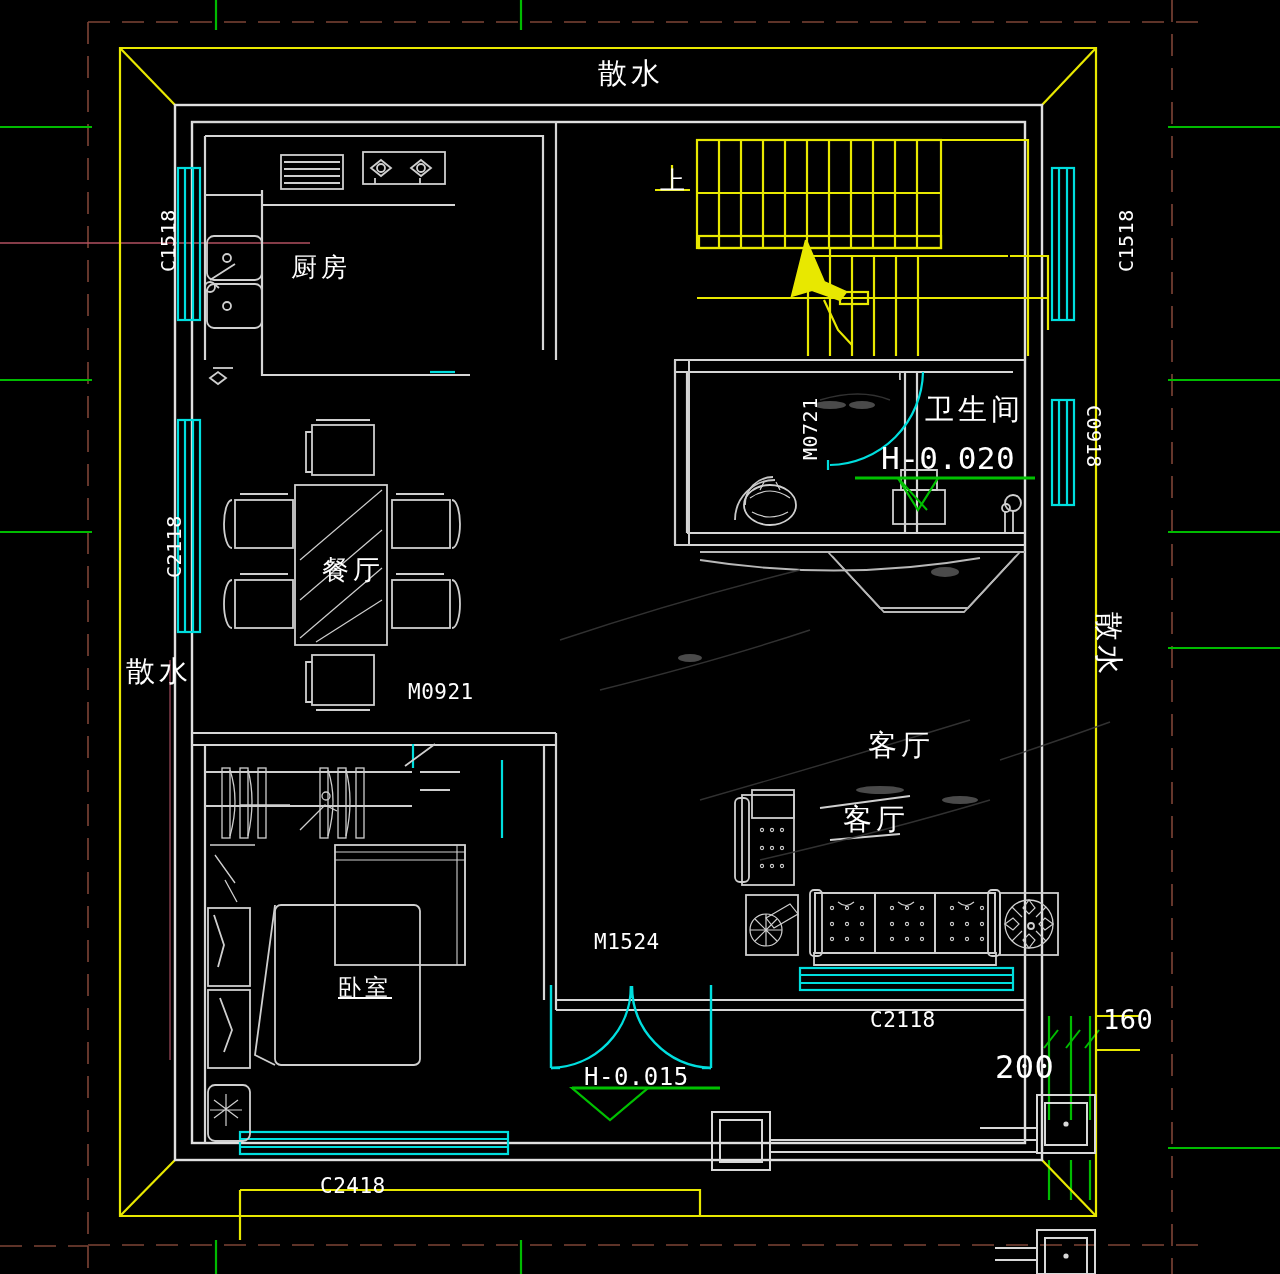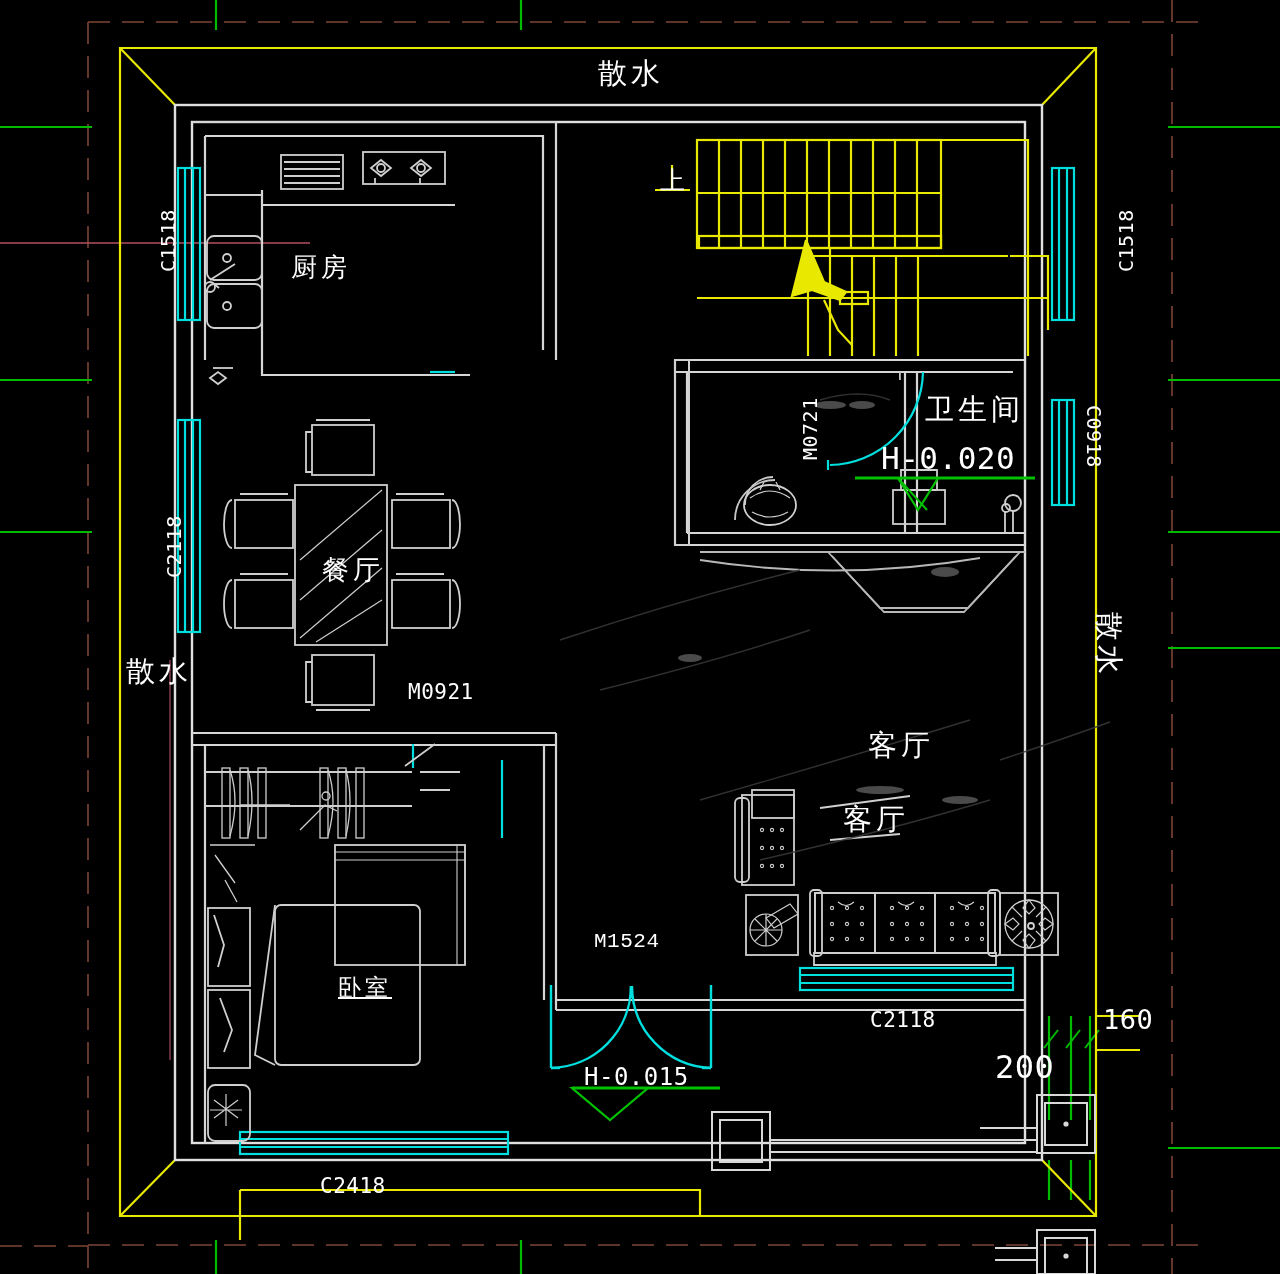--- a/index.html
+++ b/index.html
@@ -482,21 +482,21 @@
 <div class="lbl cn" style="left:338px;top:972px;font-size:23px;text-decoration:underline;">卧室</div>
 <div class="lbl cn" style="left:925px;top:390px;font-size:29px;text-align:right;">卫生间</div>
 <div class="lbl cn" style="left:868px;top:726px;font-size:29px;">客厅</div>
 <div class="lbl cn" style="left:843px;top:800px;font-size:29px;">客厅</div>
 
 <div class="lbl" style="left:881px;top:440px;font-size:31px;">H-0.020</div>
 <div class="lbl" style="left:584px;top:1063px;font-size:24px;">H-0.015</div>
 
 <div class="lbl rot90" style="left:798px;top:460px;font-size:20px;">M0721</div>
 <div class="lbl" style="left:408px;top:680px;font-size:21px;">M0921</div>
-<div class="lbl" style="left:594px;top:930px;font-size:21px;font-family:Liberation Mono, monospace;">M1524</div>
+<div class="lbl" style="left:594px;top:930px;font-size:21px;">M1524</div>
 
 <div class="lbl rot90" style="left:156px;top:272px;font-size:20px;">C1518</div>
 <div class="lbl rot90" style="left:162px;top:578px;font-size:20px;">C2118</div>
 <div class="lbl rot90" style="left:1114px;top:272px;font-size:20px;">C1518</div>
 <div class="lbl rot90b" style="left:1106px;top:405px;font-size:20px;">C0918</div>
 <div class="lbl" style="left:870px;top:1008px;font-size:21px;">C2118</div>
 <div class="lbl" style="left:320px;top:1174px;font-size:21px;">C2418</div>
 
 <div class="lbl" style="left:995px;top:1048px;font-size:32px;text-align:center;">200</div>
 <div class="lbl" style="left:1103px;top:1004px;font-size:27px;">160</div>

